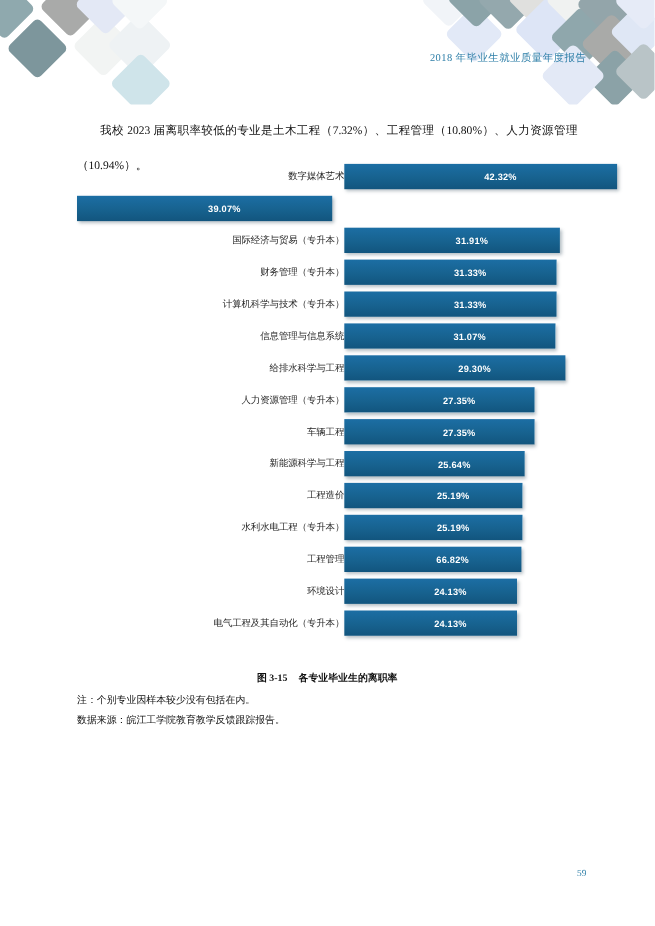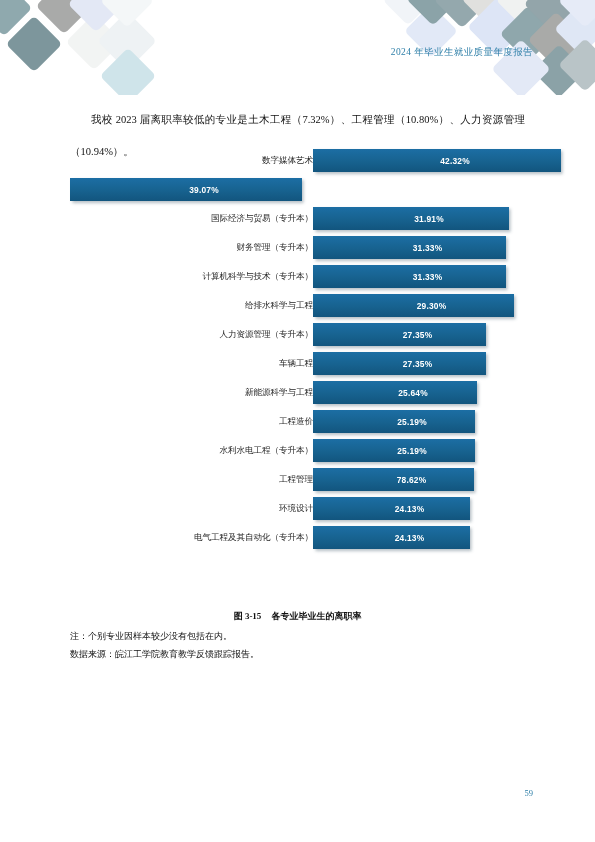--- a/index.html
+++ b/index.html
@@ -156,21 +156,21 @@
     <div class="diamond" style="left: 508px; top: 14px; width: 40px; height: 40px; background: rgb(143, 167, 172);"></div>
     <div class="diamond" style="left: 532px; top: -16px; width: 40px; height: 40px; background: rgb(147, 165, 170);"></div>
     <div class="diamond" style="left: 536px; top: 20px; width: 40px; height: 40px; background: rgb(169, 170, 168);"></div>
     <div class="diamond" style="left: 540px; top: 52px; width: 38px; height: 38px; background: rgb(139, 162, 167);"></div>
     <div class="diamond" style="left: 562px; top: 10px; width: 38px; height: 38px; background: rgb(223, 231, 245);"></div>
     <div class="diamond" style="left: 566px; top: -18px; width: 38px; height: 38px; background: rgb(230, 235, 247);"></div>
     <div class="diamond" style="left: 500px; top: 48px; width: 42px; height: 42px; background: rgb(227, 233, 246);"></div>
     <div class="diamond" style="left: 566px; top: 46px; width: 38px; height: 38px; background: rgb(185, 196, 199);"></div>
   </div>
 
-<div id="page-header">2024 年毕业生就业质量年度报告</div>
+<div id="page-header">2018 年毕业生就业质量年度报告</div>
 
 <p id="body-paragraph">我校 2023 届离职率较低的专业是土木工程（7.32%）、工程管理（10.80%）、人力资源管理（10.94%）。</p>
 
 <div id="chart">
     <div class="bar-row">
       <div class="bar-label">数字媒体艺术</div>
       <div class="bar-wrap">
         <div class="bar" style="width: 212px;">
           <span class="bar-value">42.32%</span>
         </div>
@@ -201,20 +201,28 @@
     </div>
     <div class="bar-row">
       <div class="bar-label">计算机科学与技术（专升本）</div>
       <div class="bar-wrap">
         <div class="bar" style="width: 157px;">
           <span class="bar-value">31.33%</span>
         </div>
       </div>
     </div>
     <div class="bar-row">
+      <div class="bar-label">信息管理与信息系统</div>
+      <div class="bar-wrap">
+        <div class="bar" style="width: 156px;">
+          <span class="bar-value">31.07%</span>
+        </div>
+      </div>
+    </div>
+    <div class="bar-row">
       <div class="bar-label">给排水科学与工程</div>
       <div class="bar-wrap">
         <div class="bar" style="width: 165px;">
           <span class="bar-value">29.30%</span>
         </div>
       </div>
     </div>
     <div class="bar-row">
       <div class="bar-label">人力资源管理（专升本）</div>
       <div class="bar-wrap">
@@ -252,21 +260,21 @@
       <div class="bar-wrap">
         <div class="bar" style="width: 126px;">
           <span class="bar-value">25.19%</span>
         </div>
       </div>
     </div>
     <div class="bar-row">
       <div class="bar-label">工程管理</div>
       <div class="bar-wrap">
         <div class="bar" style="width: 125px;">
-          <span class="bar-value">78.62%</span>
+          <span class="bar-value">66.82%</span>
         </div>
       </div>
     </div>
     <div class="bar-row">
       <div class="bar-label">环境设计</div>
       <div class="bar-wrap">
         <div class="bar" style="width: 121px;">
           <span class="bar-value">24.13%</span>
         </div>
       </div>

